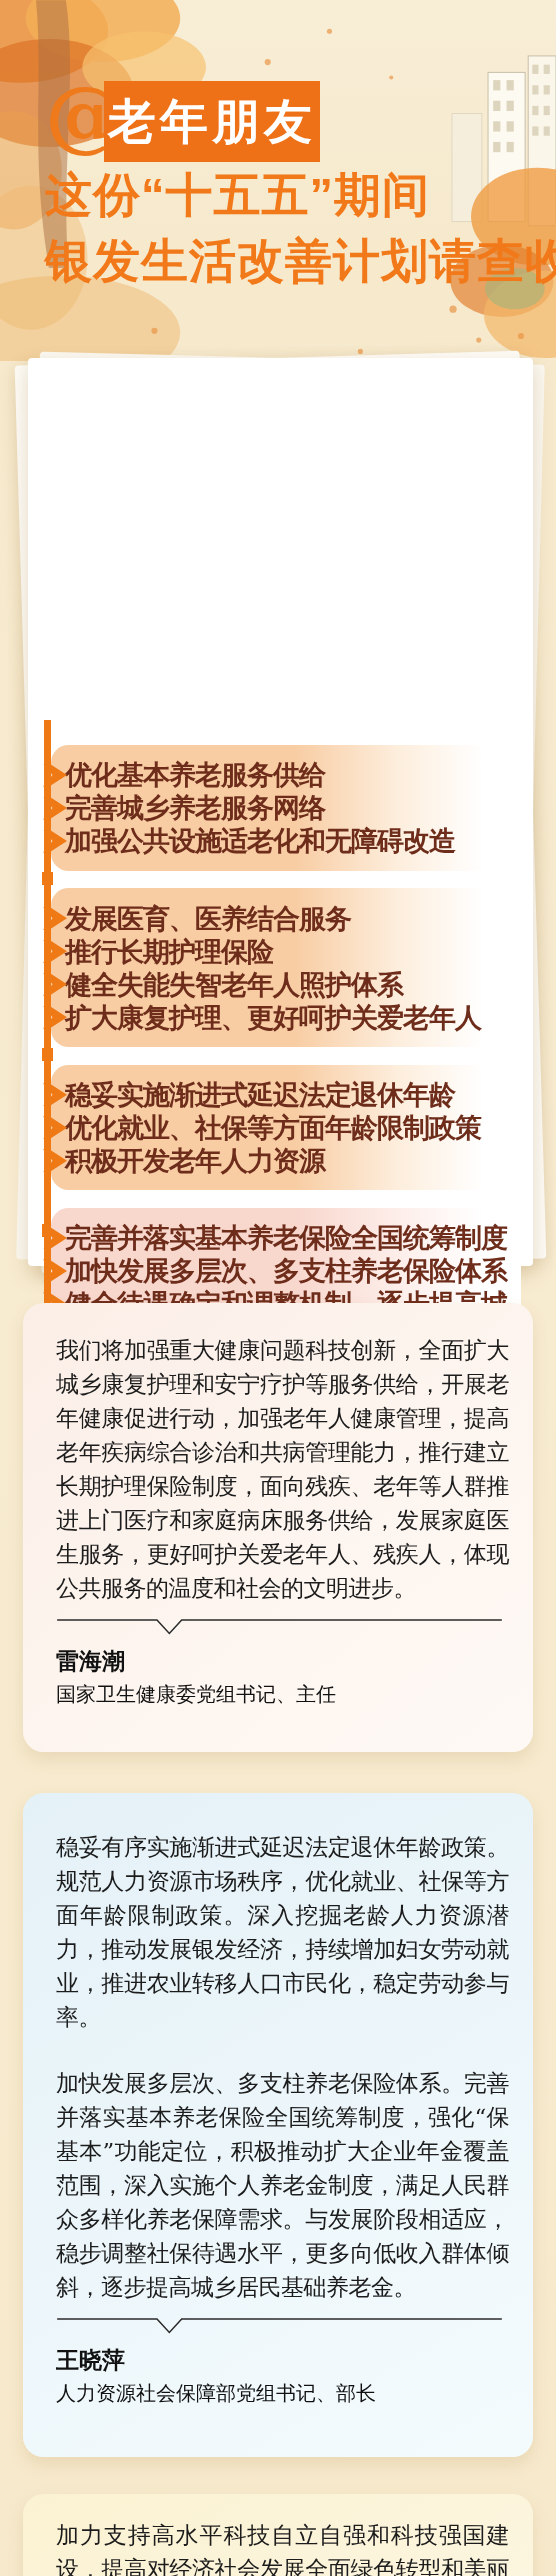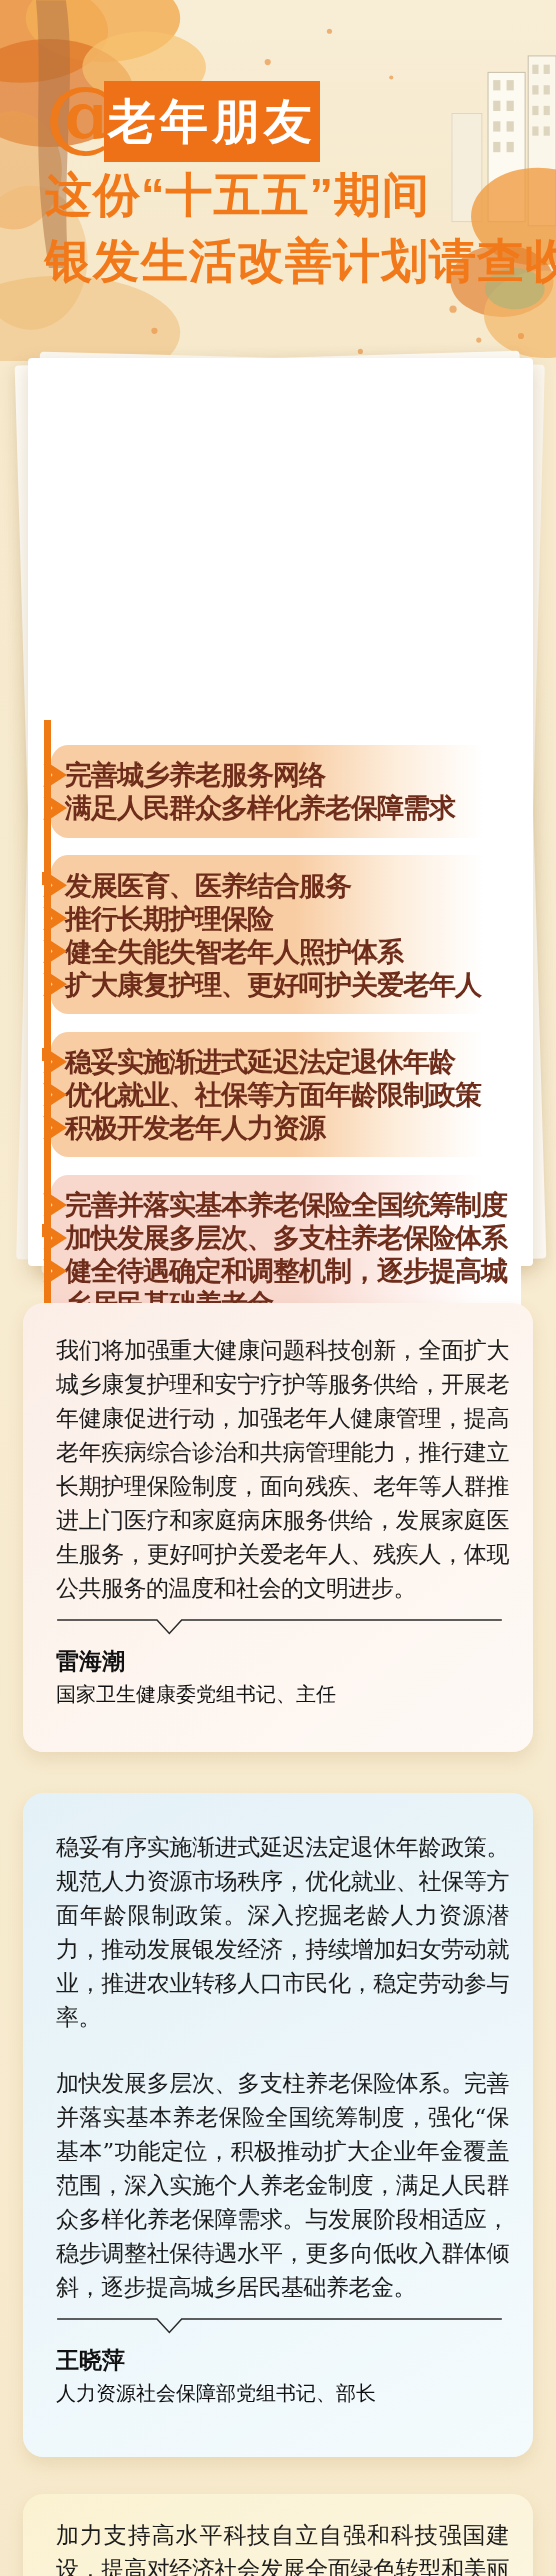--- a/index.html
+++ b/index.html
@@ -119,22 +119,23 @@
     <div class="line-knot" style="top:537px"></div>
     <div class="line-knot" style="top:713px"></div>
     <div class="line-knot" style="top:889px"></div>
     <div class="line-knot" style="top:1065px"></div>
     <div class="line-knot" style="top:1177px"></div>
 
     <div class="cards">
 
       <div class="plan-card peach">
         <ul>
+          <li><span class="arrow-bullet"></span><span>优化基本养老服务供给</span></li>
           <li><span class="arrow-bullet"></span><span>完善城乡养老服务网络</span></li>
-          <li><span class="arrow-bullet"></span><span>满足人民群众多样化养老保障需求</span></li>
+          <li><span class="arrow-bullet"></span><span>加强公共设施适老化和无障碍改造</span></li>
         </ul>
       </div>
 
       <div class="plan-card peach">
         <ul>
           <li><span class="arrow-bullet"></span><span>发展医育、医养结合服务</span></li>
           <li><span class="arrow-bullet"></span><span>推行长期护理保险</span></li>
           <li><span class="arrow-bullet"></span><span>健全失能失智老年人照护体系</span></li>
           <li><span class="arrow-bullet"></span><span>扩大康复护理、更好呵护关爱老年人</span></li>
         </ul>

